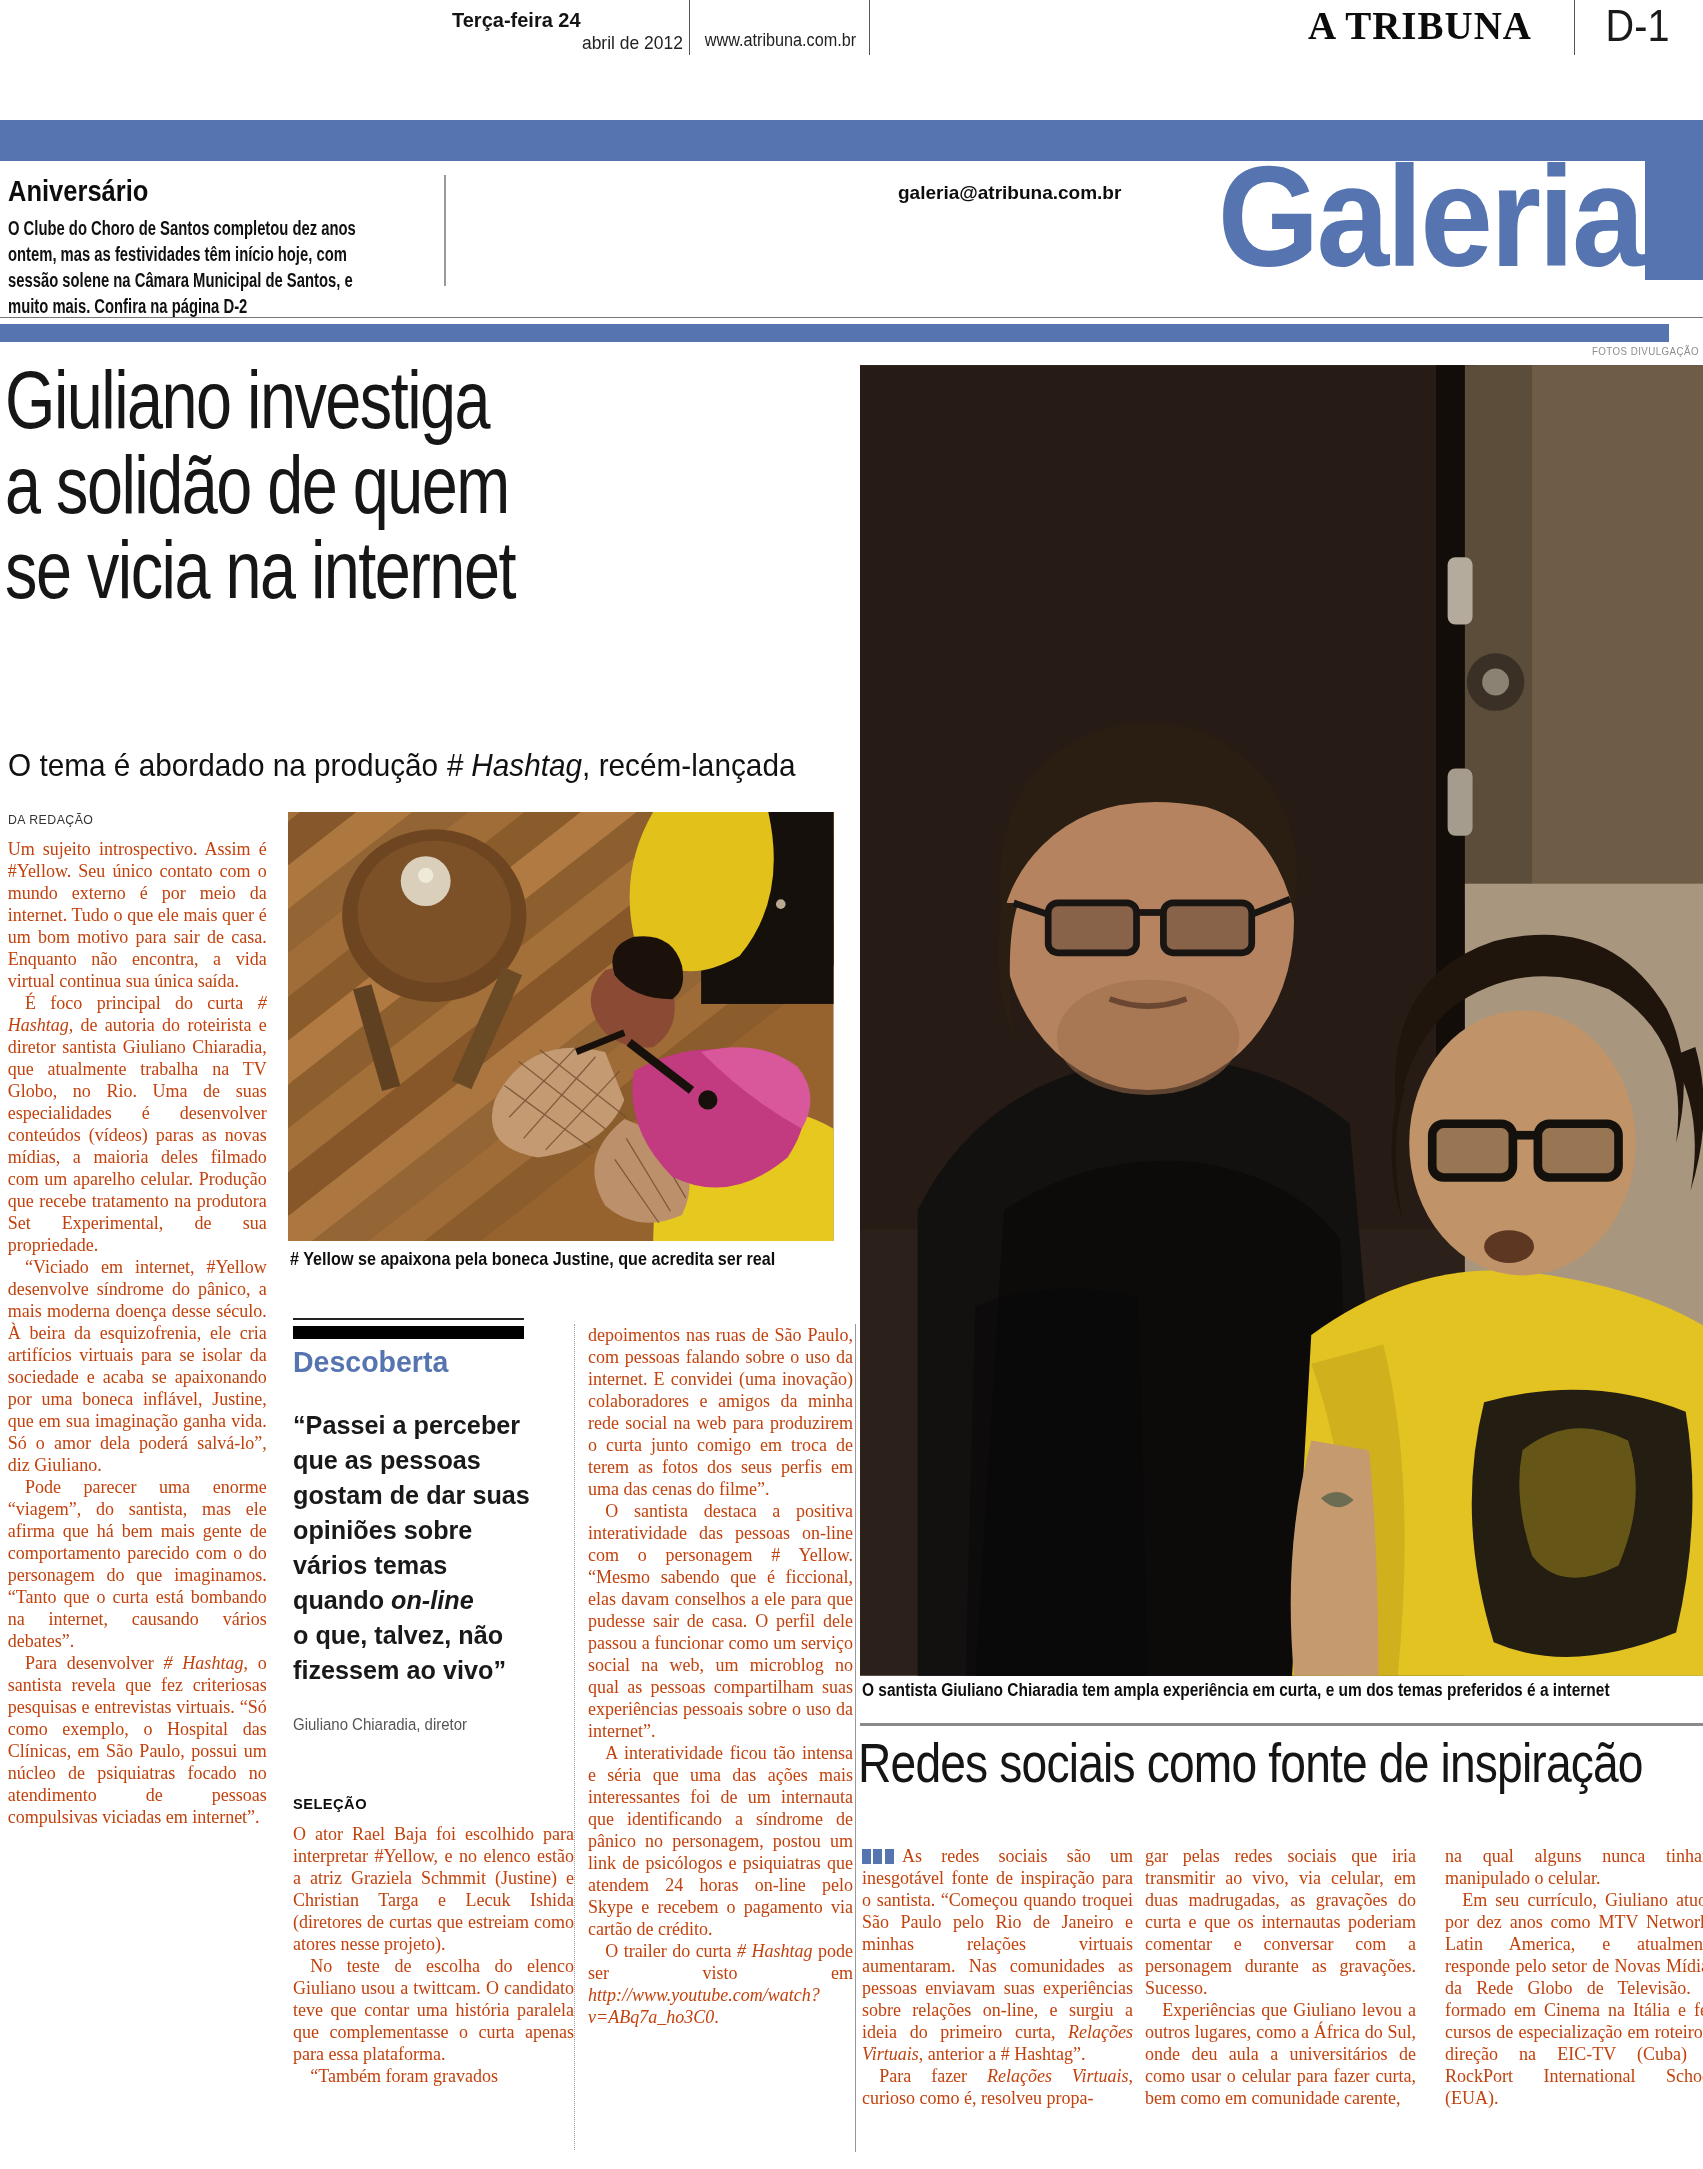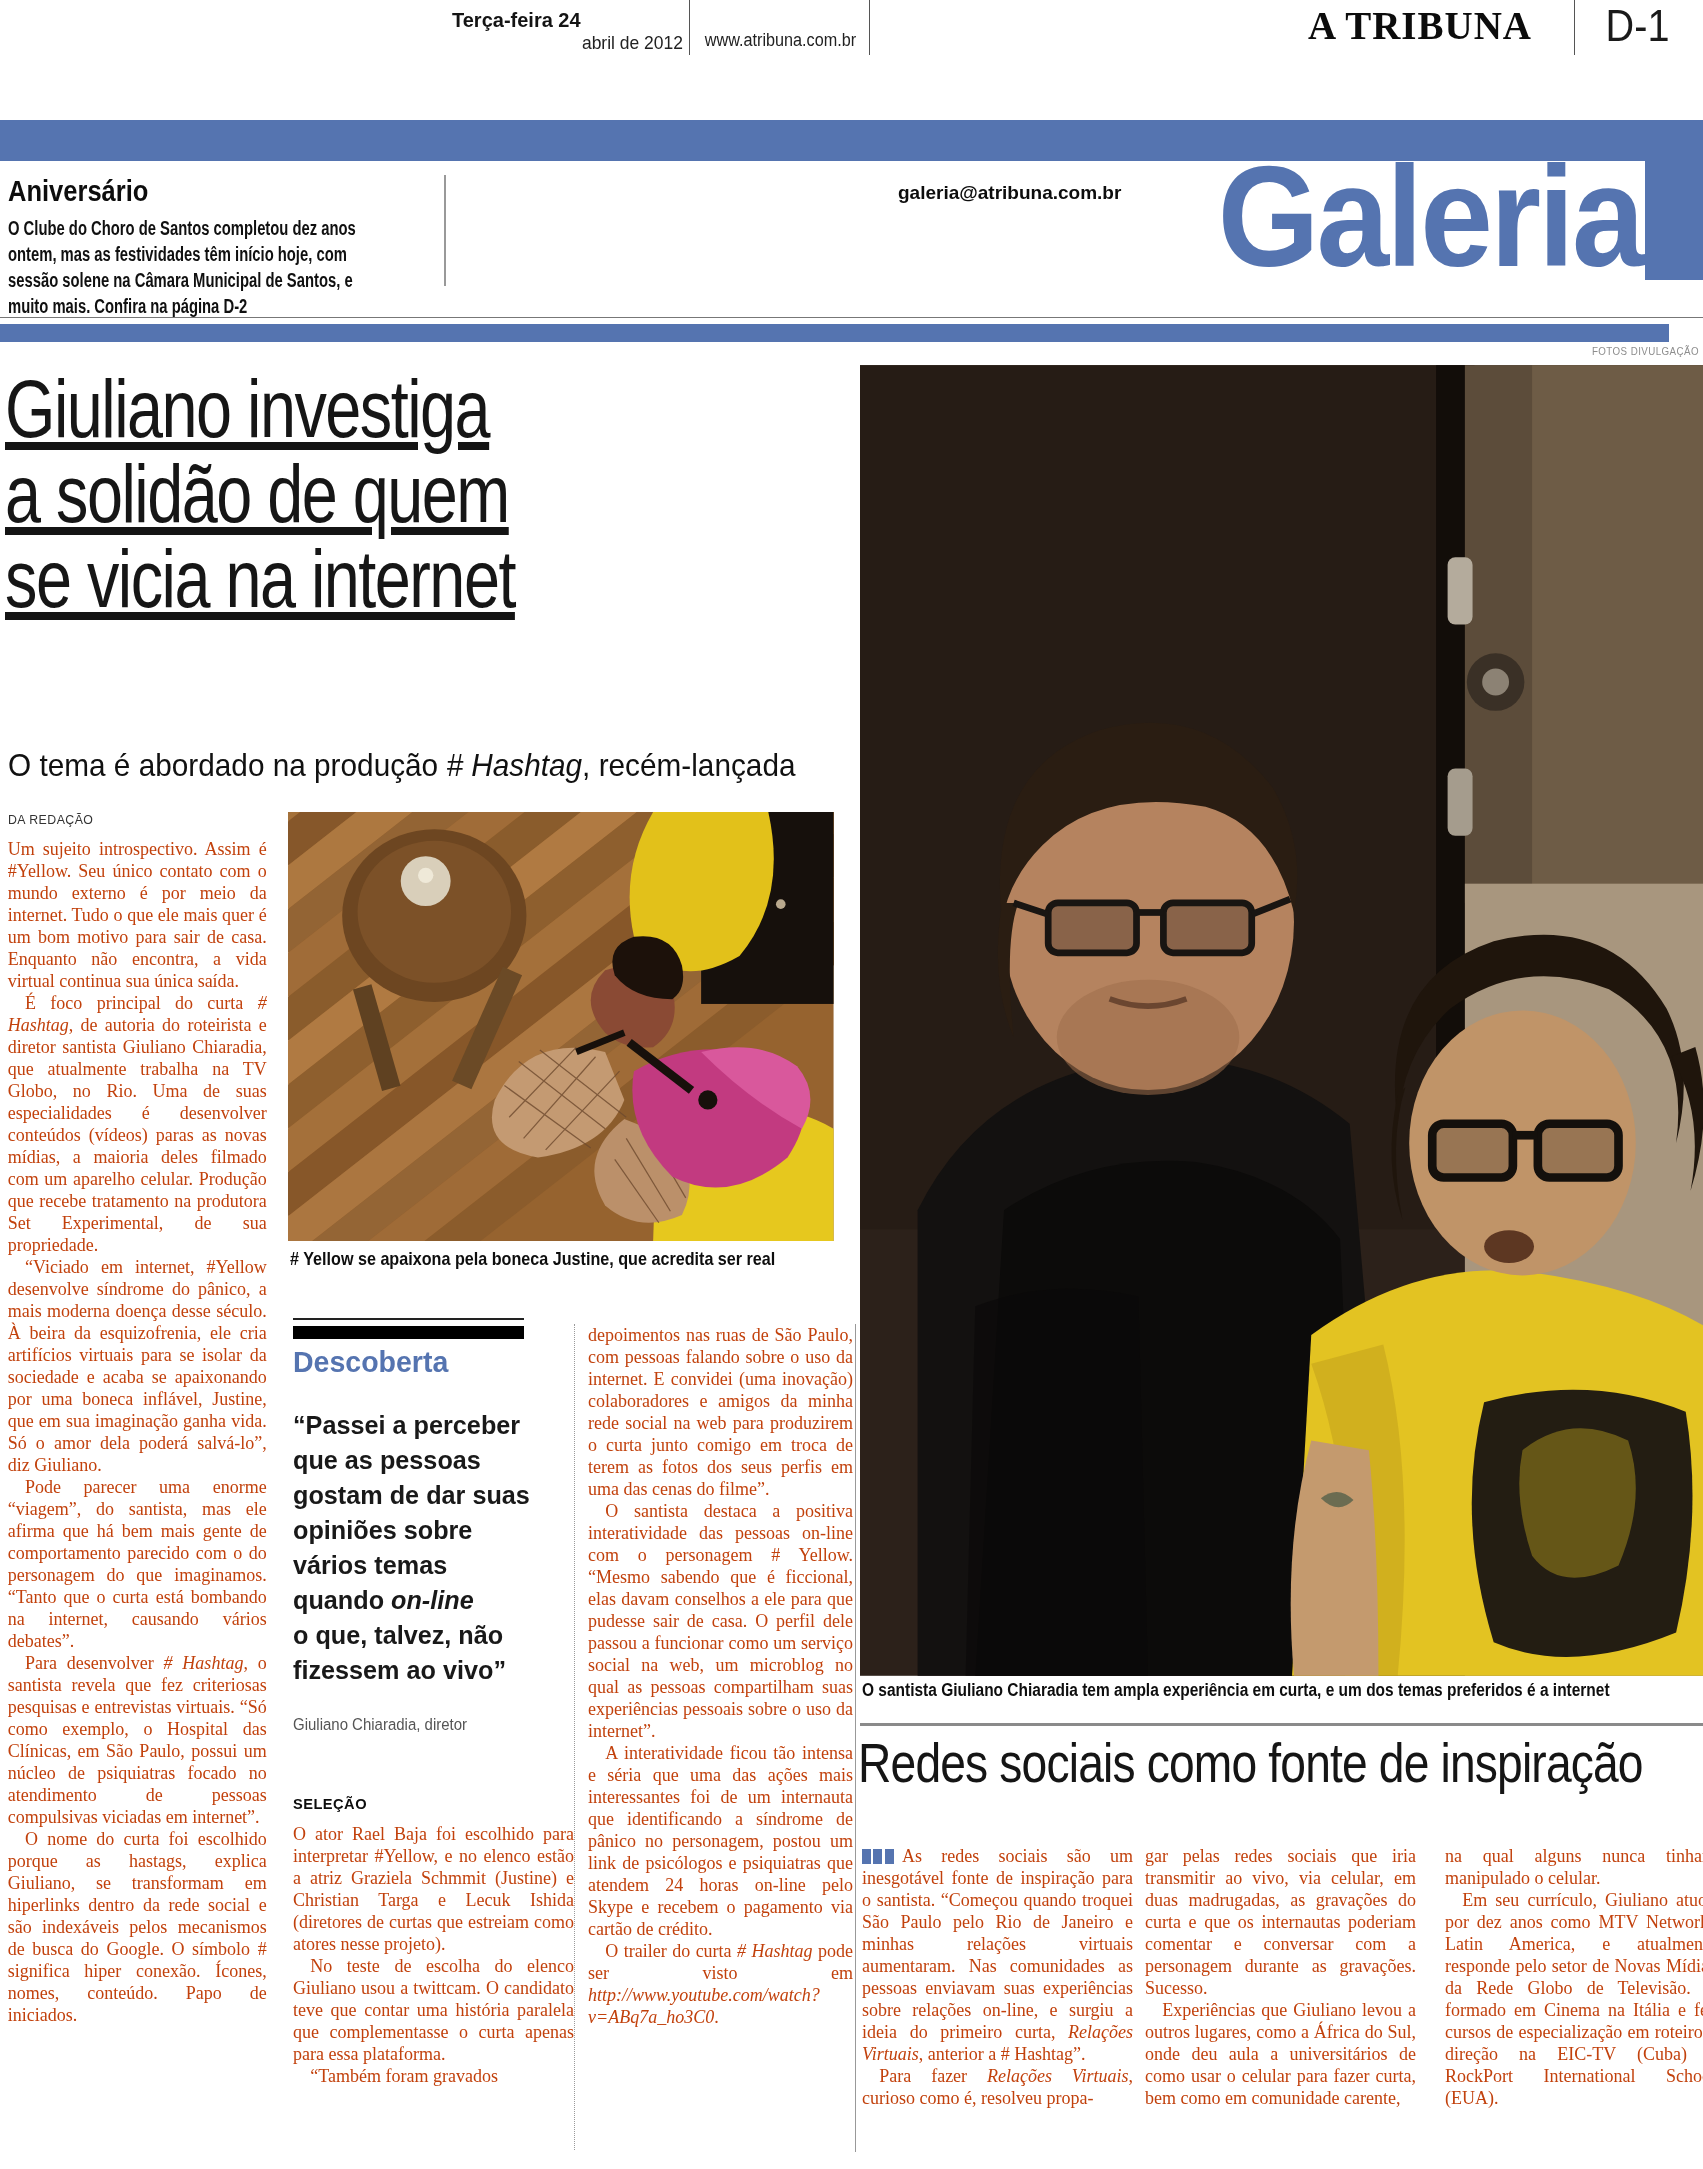--- a/index.html
+++ b/index.html
@@ -21,21 +21,21 @@
   .kicker{left:7.7px;top:177px;font:700 29px/1 "Liberation Sans",sans-serif;transform:scaleX(.88);transform-origin:left top;color:#0d0d0d;}
   .teaser{left:7.7px;top:215px;width:500px;font:700 20px/26px "Liberation Sans",sans-serif;transform:scaleX(.74);transform-origin:left top;color:#101010;}
   .teaser-rule{left:444px;top:175px;height:111px;width:1.9px;background:#999;}
   .sec-email{left:898px;top:183px;font:700 19px/1 "Liberation Sans",sans-serif;color:#0d0d0d;}
   .sec-logo{right:61px;top:150px;width:672px;text-align:right;font:700 142px/134px "Liberation Sans",sans-serif;transform:scaleX(.92);transform-origin:right top;color:var(--accent,#5574b0);letter-spacing:-2.9px;}
   .hairline{left:0;top:317px;width:1703px;height:1px;background:#777;}
   .bluebar{left:0;top:324px;width:1669px;height:18px;background:var(--accent,#5574b0);}
   .photo-credit{right:3.8px;top:346px;font:400 11.5px/1 "Liberation Sans",sans-serif;transform:scaleX(.85);transform-origin:right top;color:#8d8d8d;letter-spacing:0.5px;}
 
   
-  .headline{left:4.8px;top:367px;width:749px;text-decoration:underline;}
+  .headline{left:4.8px;top:358px;width:749px;}
   .headline span{display:block;font:200 81px/85px "Liberation Sans",sans-serif;letter-spacing:-1.9px;color:#161616;transform:scaleX(.8);transform-origin:left top;white-space:nowrap;}
   .subhead{left:7.7px;top:748px;width:807px;font:300 32px/1.1 "Liberation Sans",sans-serif;transform:scaleX(.93);transform-origin:left top;color:#111;white-space:nowrap;}
   .subhead i{font-style:italic;}
   .byline{left:7.7px;top:813px;font:400 13.4px/1 "Liberation Sans",sans-serif;transform:scaleX(.92);transform-origin:left top;color:#333;letter-spacing:0.5px;}
 
   .serifcol{font:400 18px/22px "Liberation Serif",serif;text-align:justify;color:#c2410c;}
   .serifcol p{margin:0;}
   .serifcol p + p{text-indent:17.3px;}
   .col-left{left:7.7px;top:838px;width:259px;}
   .col-cont{left:588px;top:1324px;width:265px;}
@@ -105,21 +105,20 @@
   </div>
   <div class="abs subhead rich">O tema é abordado na produção <i># Hashtag</i>, recém-lançada</div>
   <div class="abs byline">DA REDAÇÃO</div>
 
   <div class="abs serifcol col-left">
     <p class="rich">Um sujeito introspectivo. Assim é #Yellow. Seu único contato com o mundo externo é por meio da internet. Tudo o que ele mais quer é um bom motivo para sair de casa. Enquanto não encontra, a vida virtual continua sua única saída.</p>
     <p class="rich">É foco principal do curta <i># Hashtag</i>, de autoria do roteirista e diretor santista Giuliano Chiaradia, que atualmente trabalha na TV Globo, no Rio. Uma de suas especialidades é desenvolver conteúdos (vídeos) paras as novas mídias, a maioria deles filmado com um aparelho celular. Produção que recebe tratamento na produtora Set Experimental, de sua propriedade.</p>
     <p class="rich">“Viciado em internet, #Yellow desenvolve síndrome do pânico, a mais moderna doença desse século. À beira da esquizofrenia, ele cria artifícios virtuais para se isolar da sociedade e acaba se apaixonando por uma boneca inflável, Justine, que em sua imaginação ganha vida. Só o amor dela poderá salvá-lo”, diz Giuliano.</p>
     <p class="rich">Pode parecer uma enorme “viagem”, do santista, mas ele afirma que há bem mais gente de comportamento parecido com o do personagem do que imaginamos. “Tanto que o curta está bombando na internet, causando vários debates”.</p>
     <p class="rich">Para desenvolver <i># Hashtag</i>, o santista revela que fez criteriosas pesquisas e entrevistas virtuais. “Só como exemplo, o Hospital das Clínicas, em São Paulo, possui um núcleo de psiquiatras focado no atendimento de pessoas compulsivas viciadas em internet”.</p>
-    <p class="rich">O nome do curta foi escolhido porque as hastags, explica Giuliano, se transformam em hiperlinks dentro da rede social e são indexáveis pelos mecanismos de busca do Google. O símbolo # significa hiper conexão. Ícones, nomes, conteúdo. Papo de iniciados.</p>
   </div>
 
   <div class="abs ph1">
     <svg width="546" height="429" viewBox="0 0 568 447">
       <rect x="0" y="0" width="568" height="447" fill="#96632f"></rect>
       <g transform="rotate(-38 284 223)">
         <rect x="-340" y="-300" width="1260" height="36" fill="#a8743c"></rect>
         <rect x="-340" y="-264" width="1260" height="36" fill="#8a5a2a"></rect>
         <rect x="-340" y="-228" width="1260" height="36" fill="#b07c44"></rect>
         <rect x="-340" y="-192" width="1260" height="36" fill="#916233"></rect>

